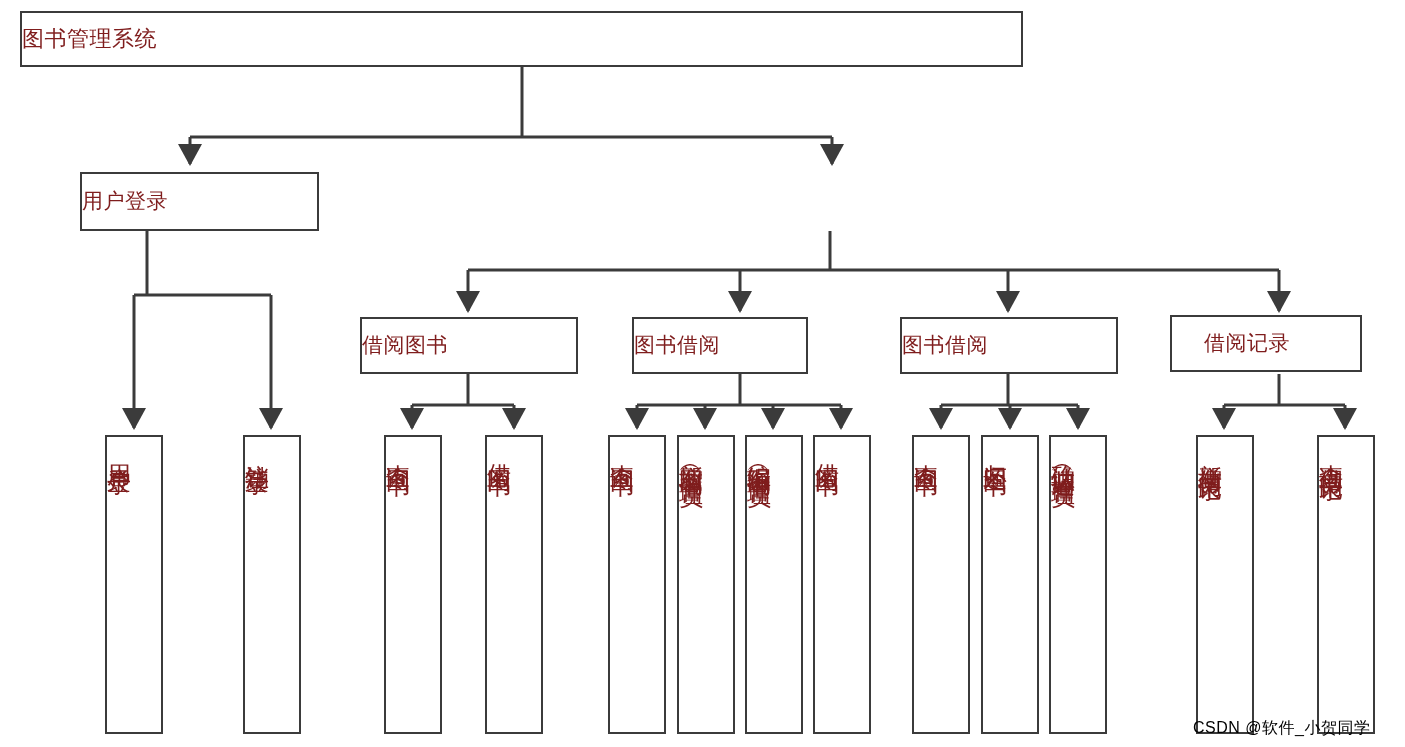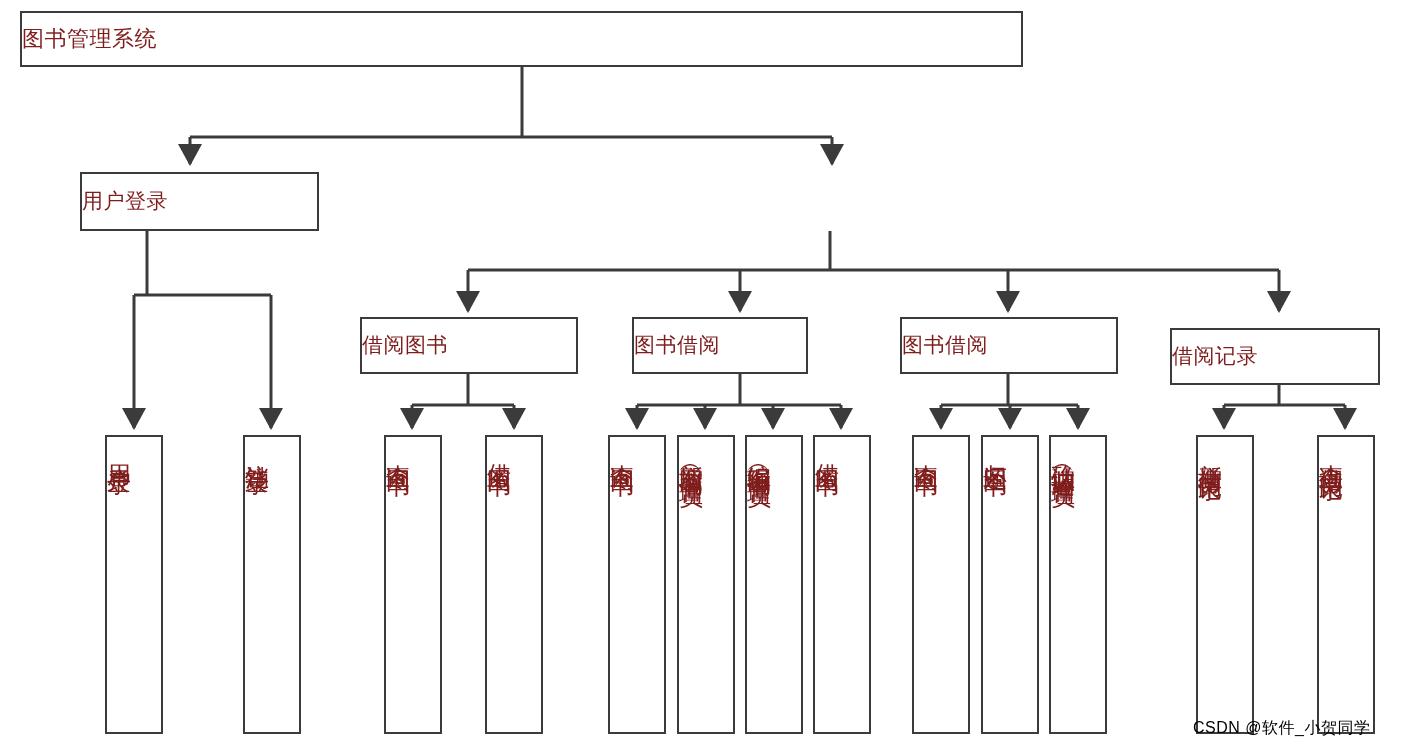--- a/index.html
+++ b/index.html
@@ -133,21 +133,21 @@
 
   <div class="node horiz" style="left:360px; top:317px; width:218px; height:57px;">
     <span class="lbl">借阅图书</span>
   </div>
   <div class="node horiz" style="left:632px; top:317px; width:176px; height:57px;">
     <span class="lbl">图书借阅</span>
   </div>
   <div class="node horiz" style="left:900px; top:317px; width:218px; height:57px;">
     <span class="lbl">图书借阅</span>
   </div>
-  <div class="node horiz" style="left:1170px; top:328px; width:210px; height:57px;">
+  <div class="node horiz" style="left:1170px; top:315px; width:192px; height:57px;padding-left:32px;">
     <span class="lbl">借阅记录</span>
   </div>
 
   <div class="node vert" style="left:105px; top:435px; width:58px; height:299px;">
     <span class="lbl">用户登录</span>
   </div>
   <div class="node vert" style="left:243px; top:435px; width:58px; height:299px;">
     <span class="lbl">注销登录</span>
   </div>
 

